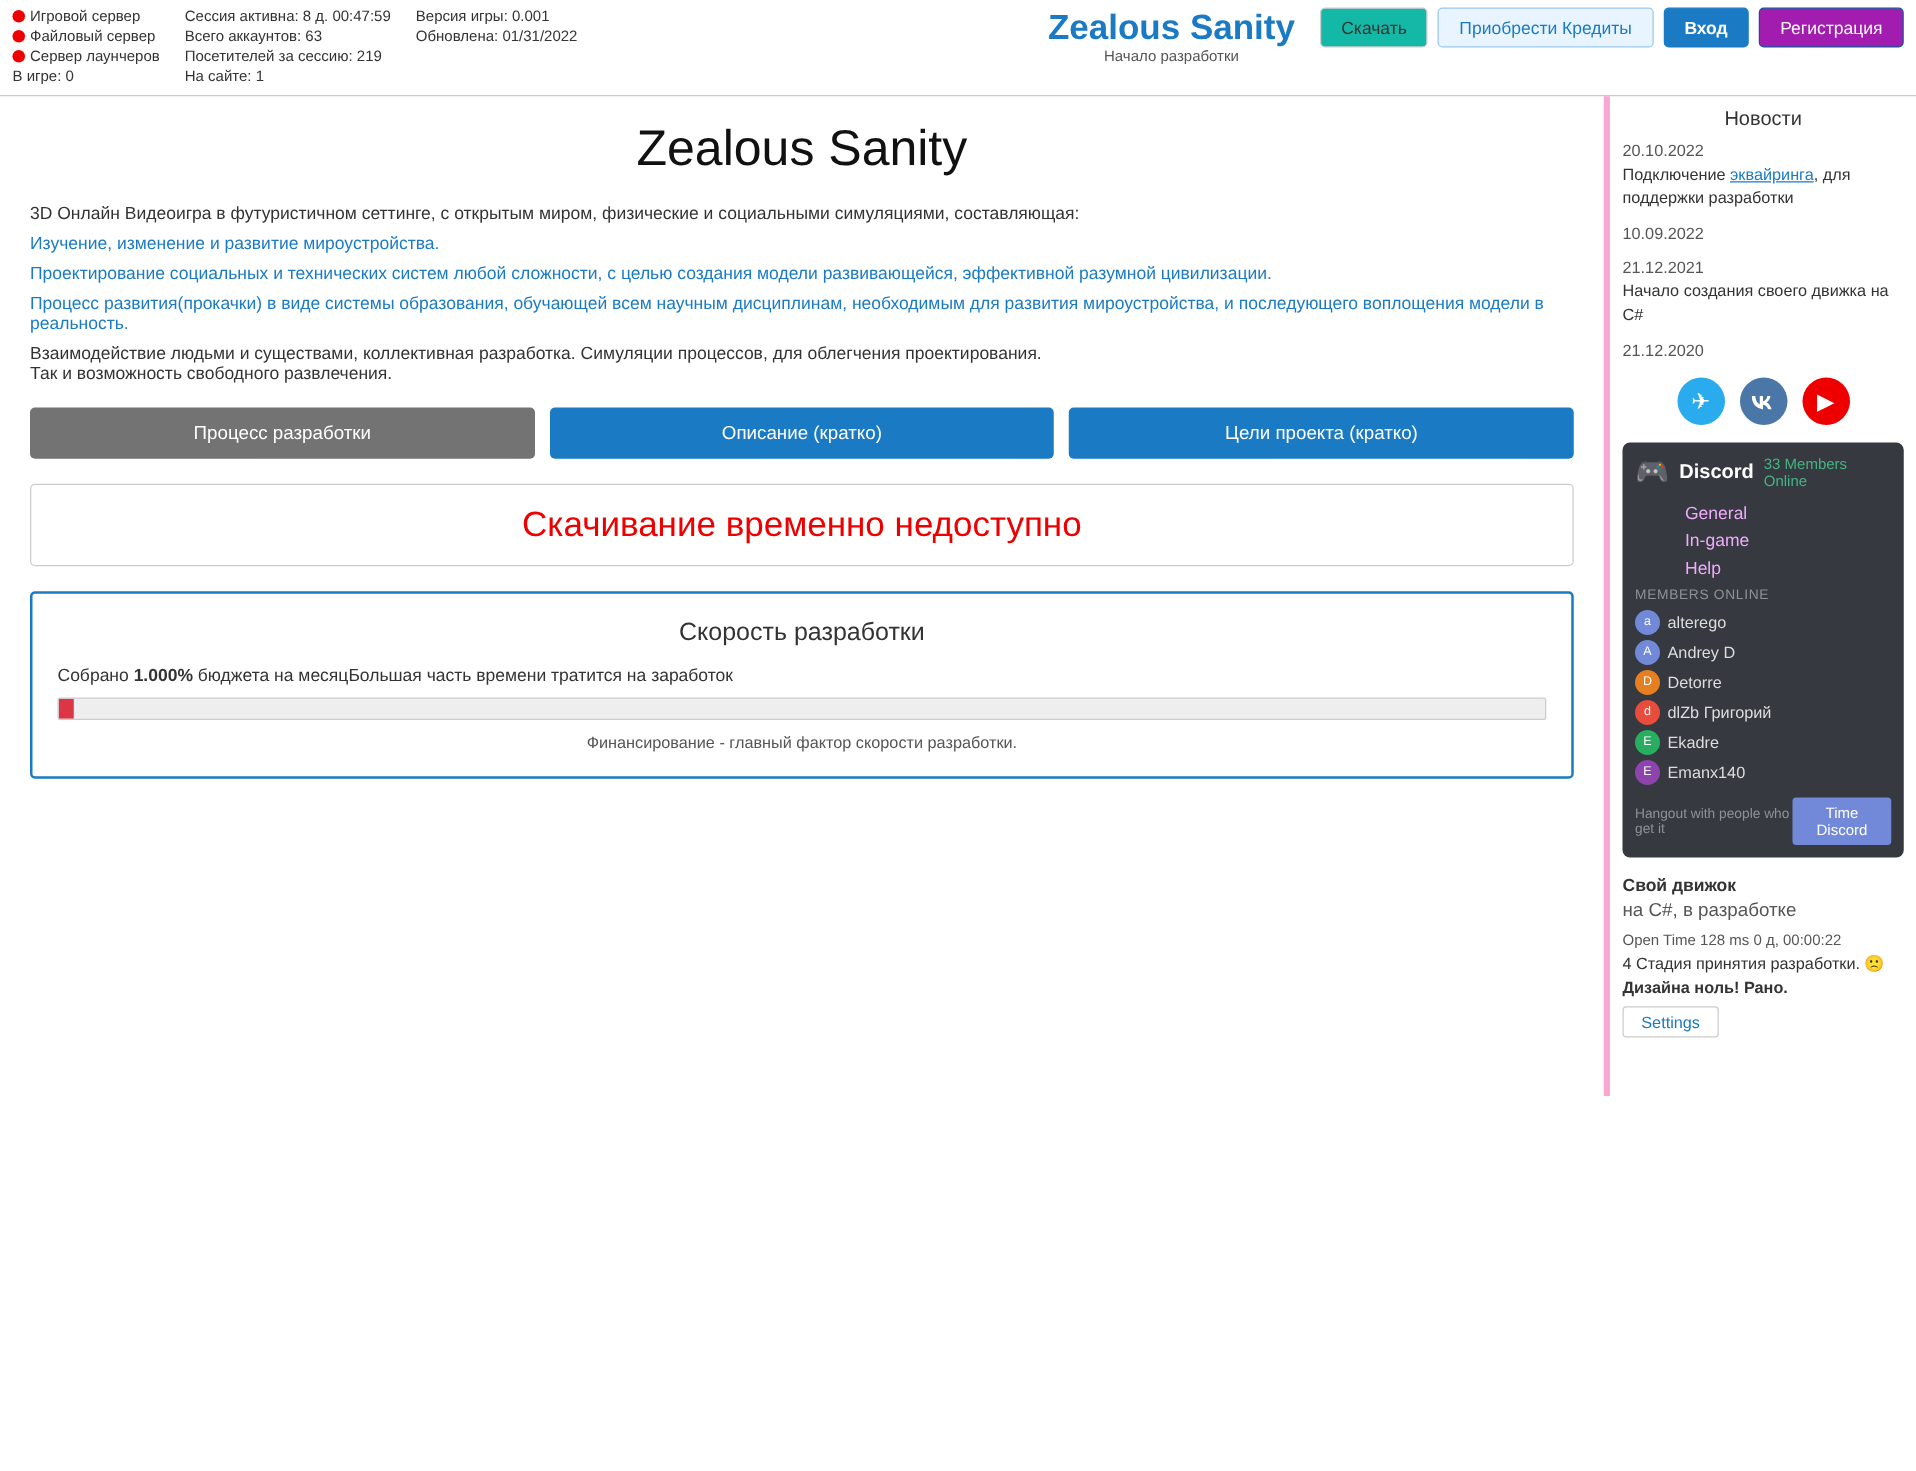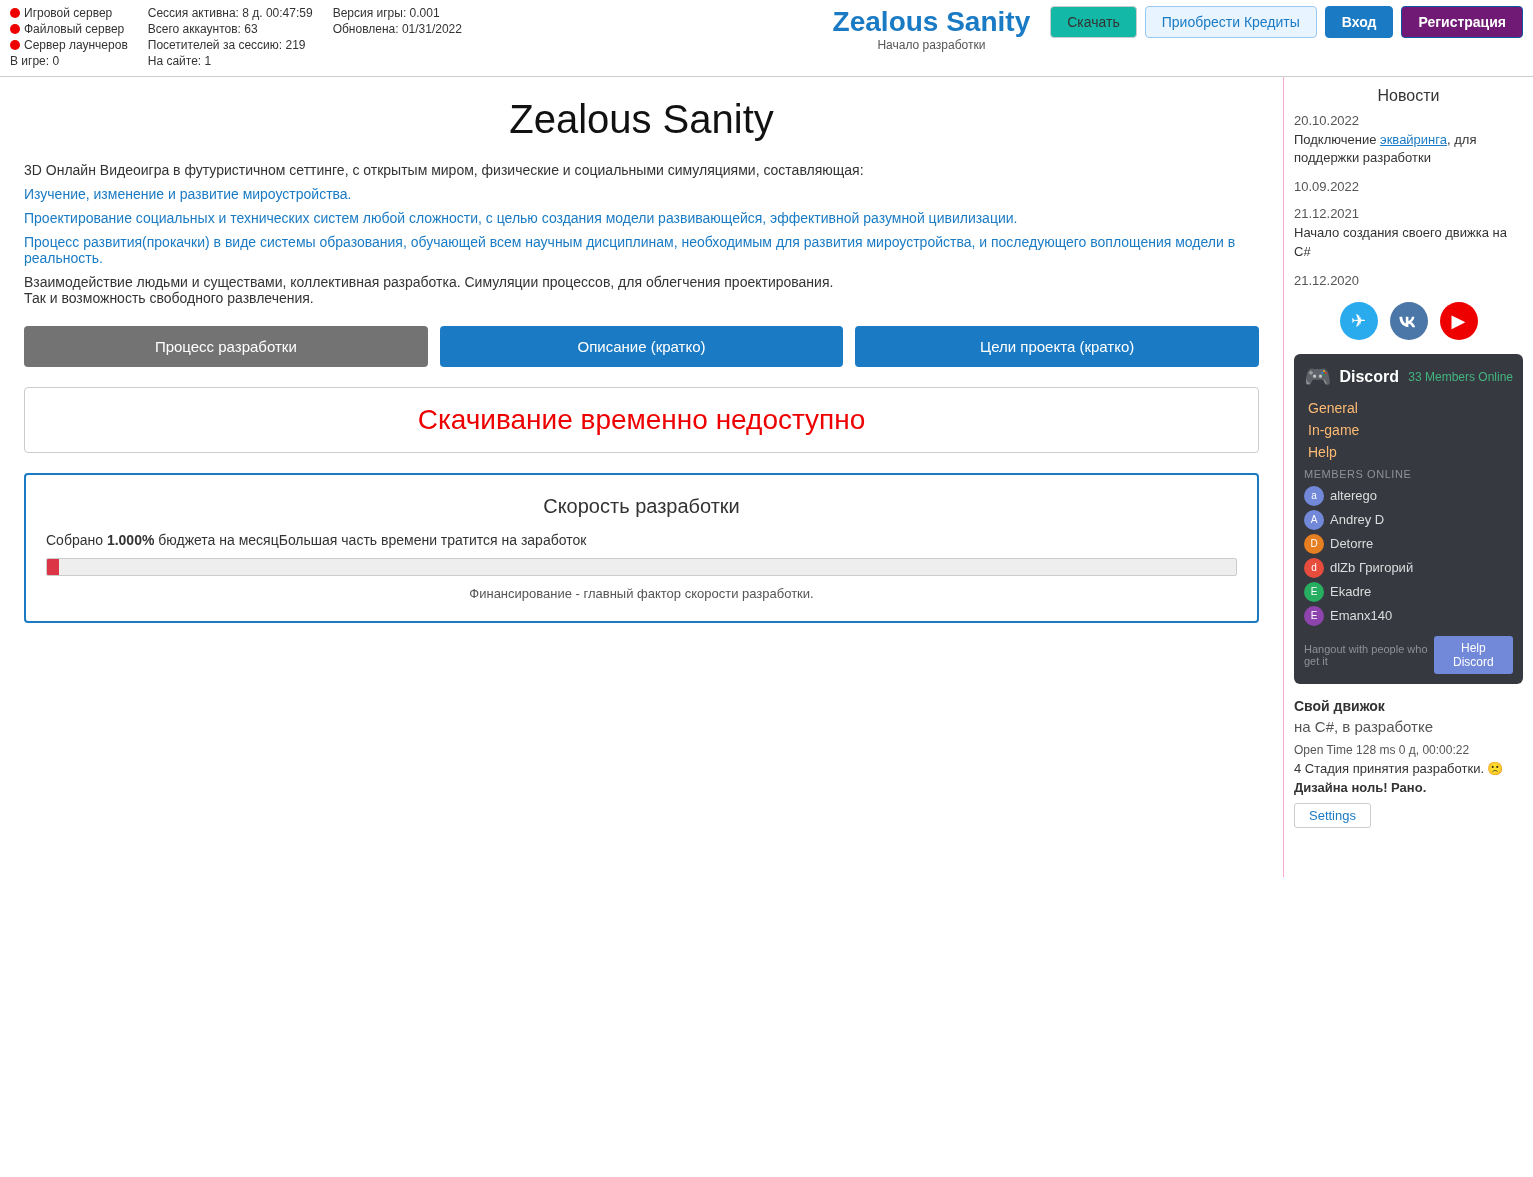--- a/index.html
+++ b/index.html
@@ -39,24 +39,24 @@
       border-color: #99c8f0;
       color: #1a7bc4;
     }
     .nav-btn-login {
       background: #1a7bc4;
       border-color: #1a7bc4;
       color: #fff;
       font-weight: bold;
     }
     .nav-btn-register {
-      background: #701a75;
+      background: #a21caf;
       border-color: #1055a0;
       color: #fff;
-      font-weight: bold;
+      font-weight: normal;
     }
 
     
     #main-layout {
       display: flex;
       align-items: flex-start;
     }
 
     
     #content {
@@ -149,21 +149,21 @@
     #dev-note {
       text-align: center;
       font-size: 13px;
       color: #555;
     }
 
     
     #sidebar {
       flex: 0 0 250px;
       width: 250px;
-      border-left: 1px solid #f9a8d4;
+      border-left: 5px solid #f9a8d4;
       min-height: 800px;
       padding: 10px;
     }
 
     #news-section h3 {
       text-align: center;
       font-size: 16px;
       margin-bottom: 8px;
       font-weight: normal;
     }
@@ -213,23 +213,24 @@
       font-size: 16px;
       font-weight: bold;
     }
     #discord-online {
       font-size: 12px;
       color: #43b581;
       margin-left: auto;
     }
     .discord-channel {
       font-size: 14px;
-      color: #fdba74;
+      color: #f0abfc;
       margin-bottom: 6px;
       padding-left: 4px;
+      margin-left: 36px;
     }
     #members-label {
       font-size: 11px;
       color: #8e9297;
       margin: 8px 0 6px;
       letter-spacing: 0.05em;
     }
     .member-row {
       display: flex;
       align-items: center;
@@ -465,21 +466,21 @@
       <div class="member-row">
         <div class="member-avatar" style="background:#27ae60;">E</div>
         <span>Ekadre</span>
       </div>
       <div class="member-row">
         <div class="member-avatar" style="background:#8e44ad;">E</div>
         <span>Emanx140</span>
       </div>
       <div id="discord-footer">
         <span id="discord-hangout">Hangout with people who get it</span>
-        <button id="join-discord-btn">Help Discord</button>
+        <button id="join-discord-btn">Time Discord</button>
       </div>
     </div>
 
     <div id="engine-block">
       <h3>Свой движок</h3>
       <div class="sub">на С#, в разработке</div>
       <div class="meta">Open Time 128 ms 0 д, 00:00:22</div>
       <div class="stage">4 Стадия принятия разработки. 🙁</div>
       <div class="warning">Дизайна ноль! Рано.</div>
       <button id="settings-btn">Settings</button>

